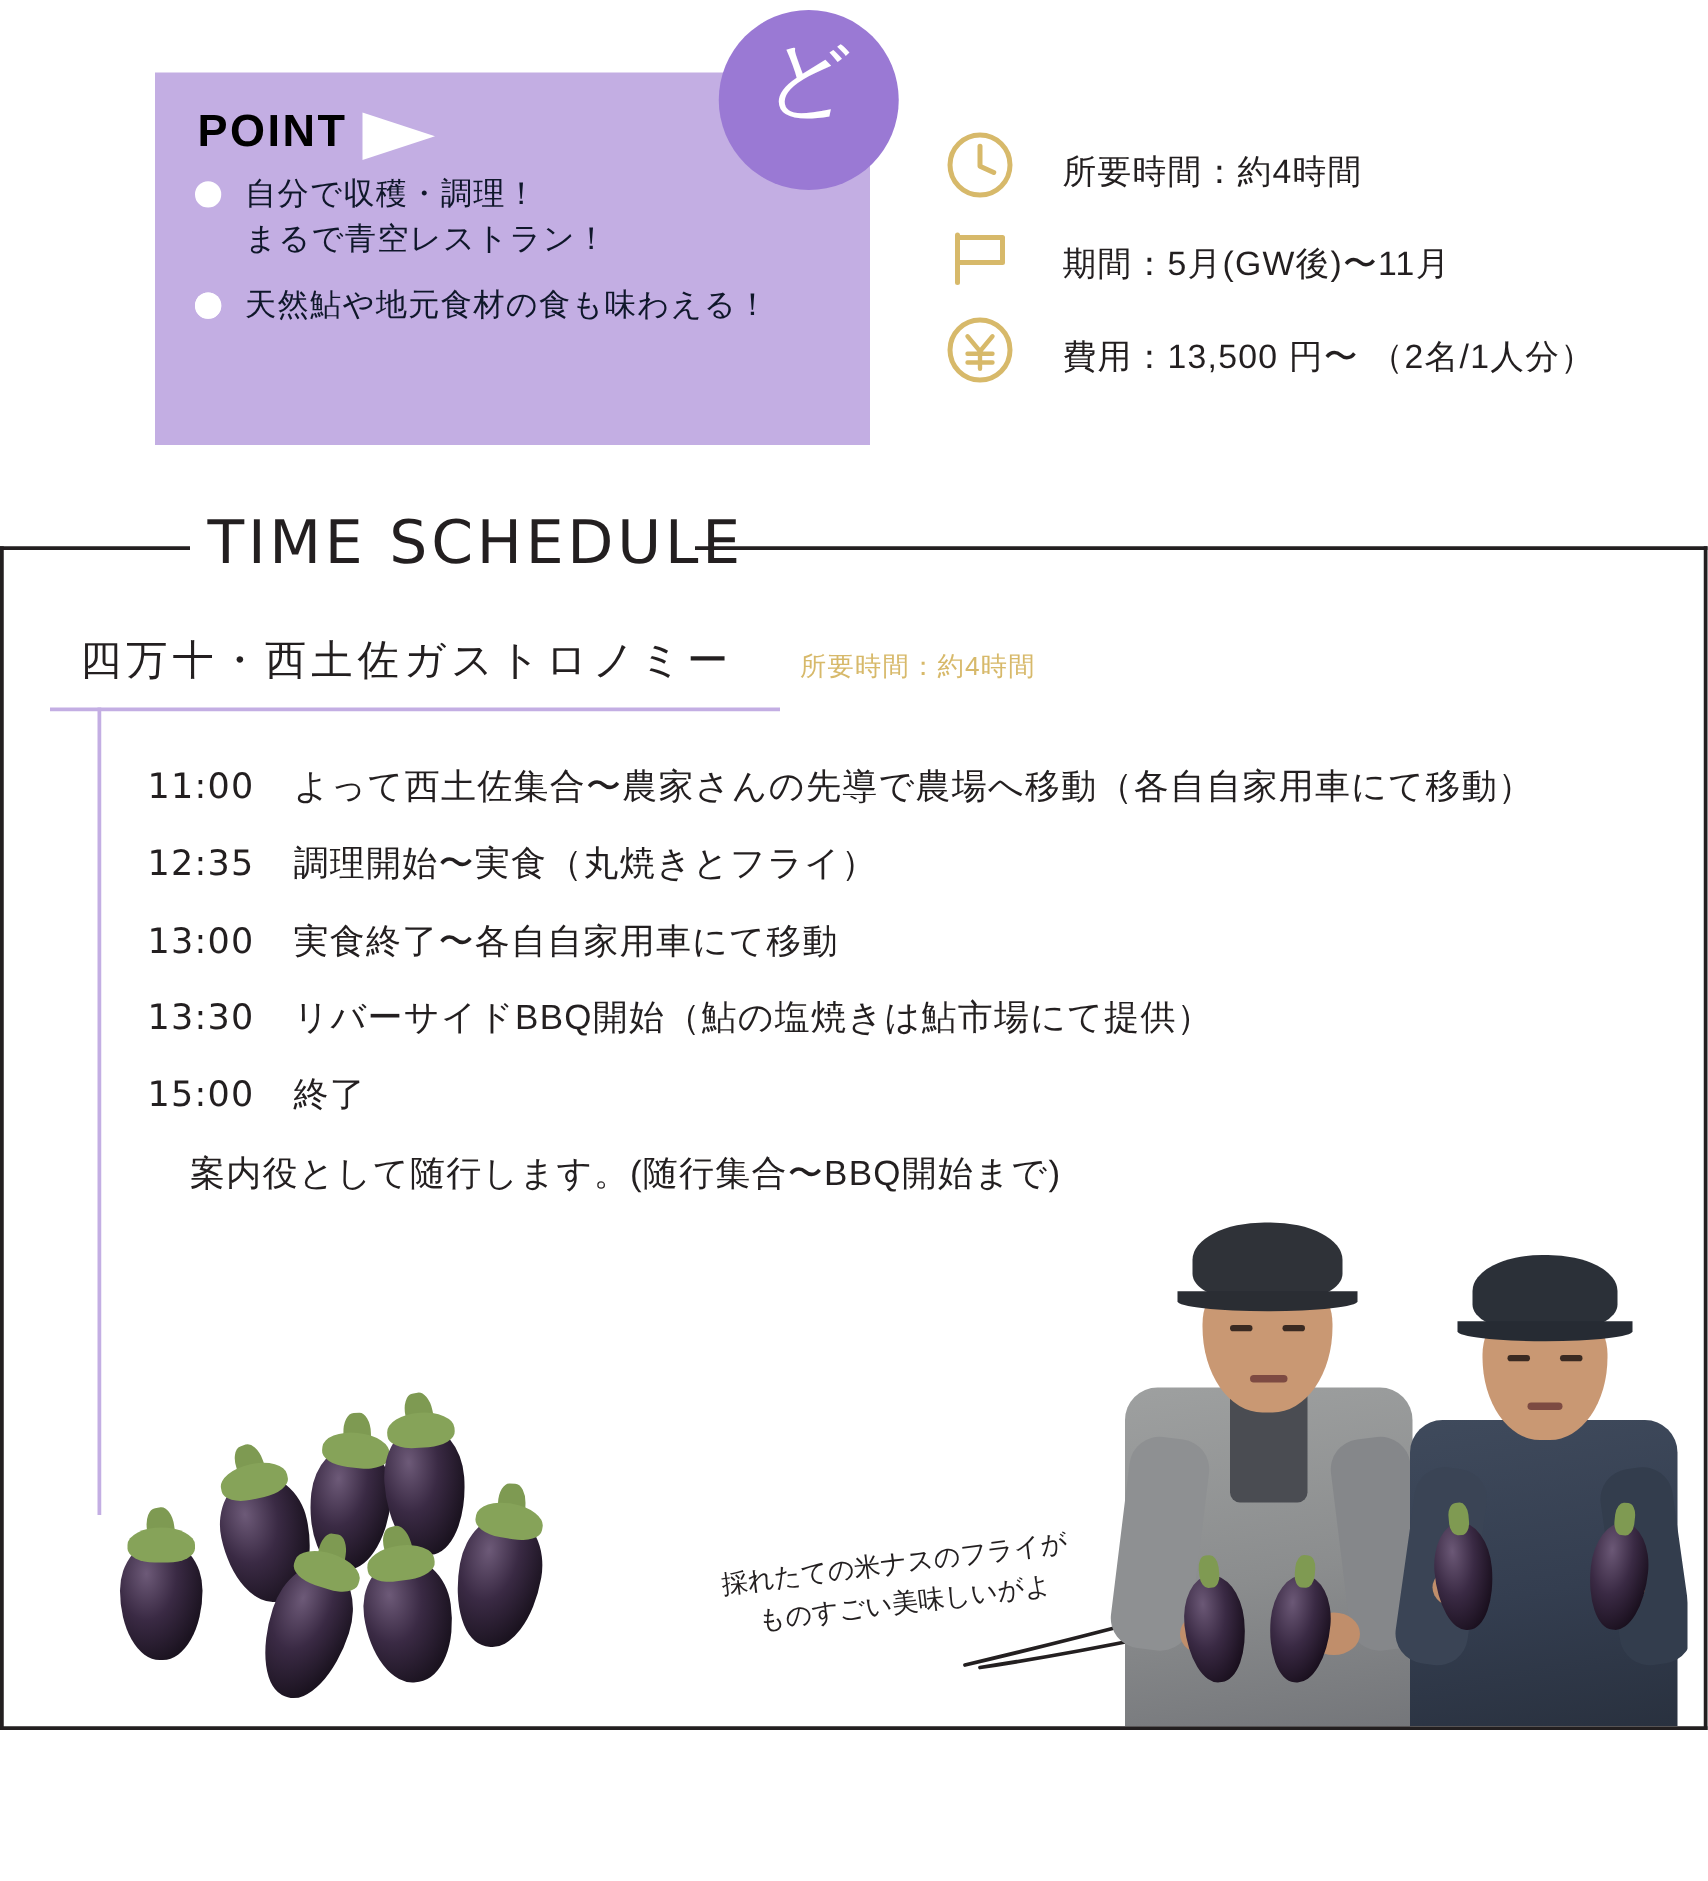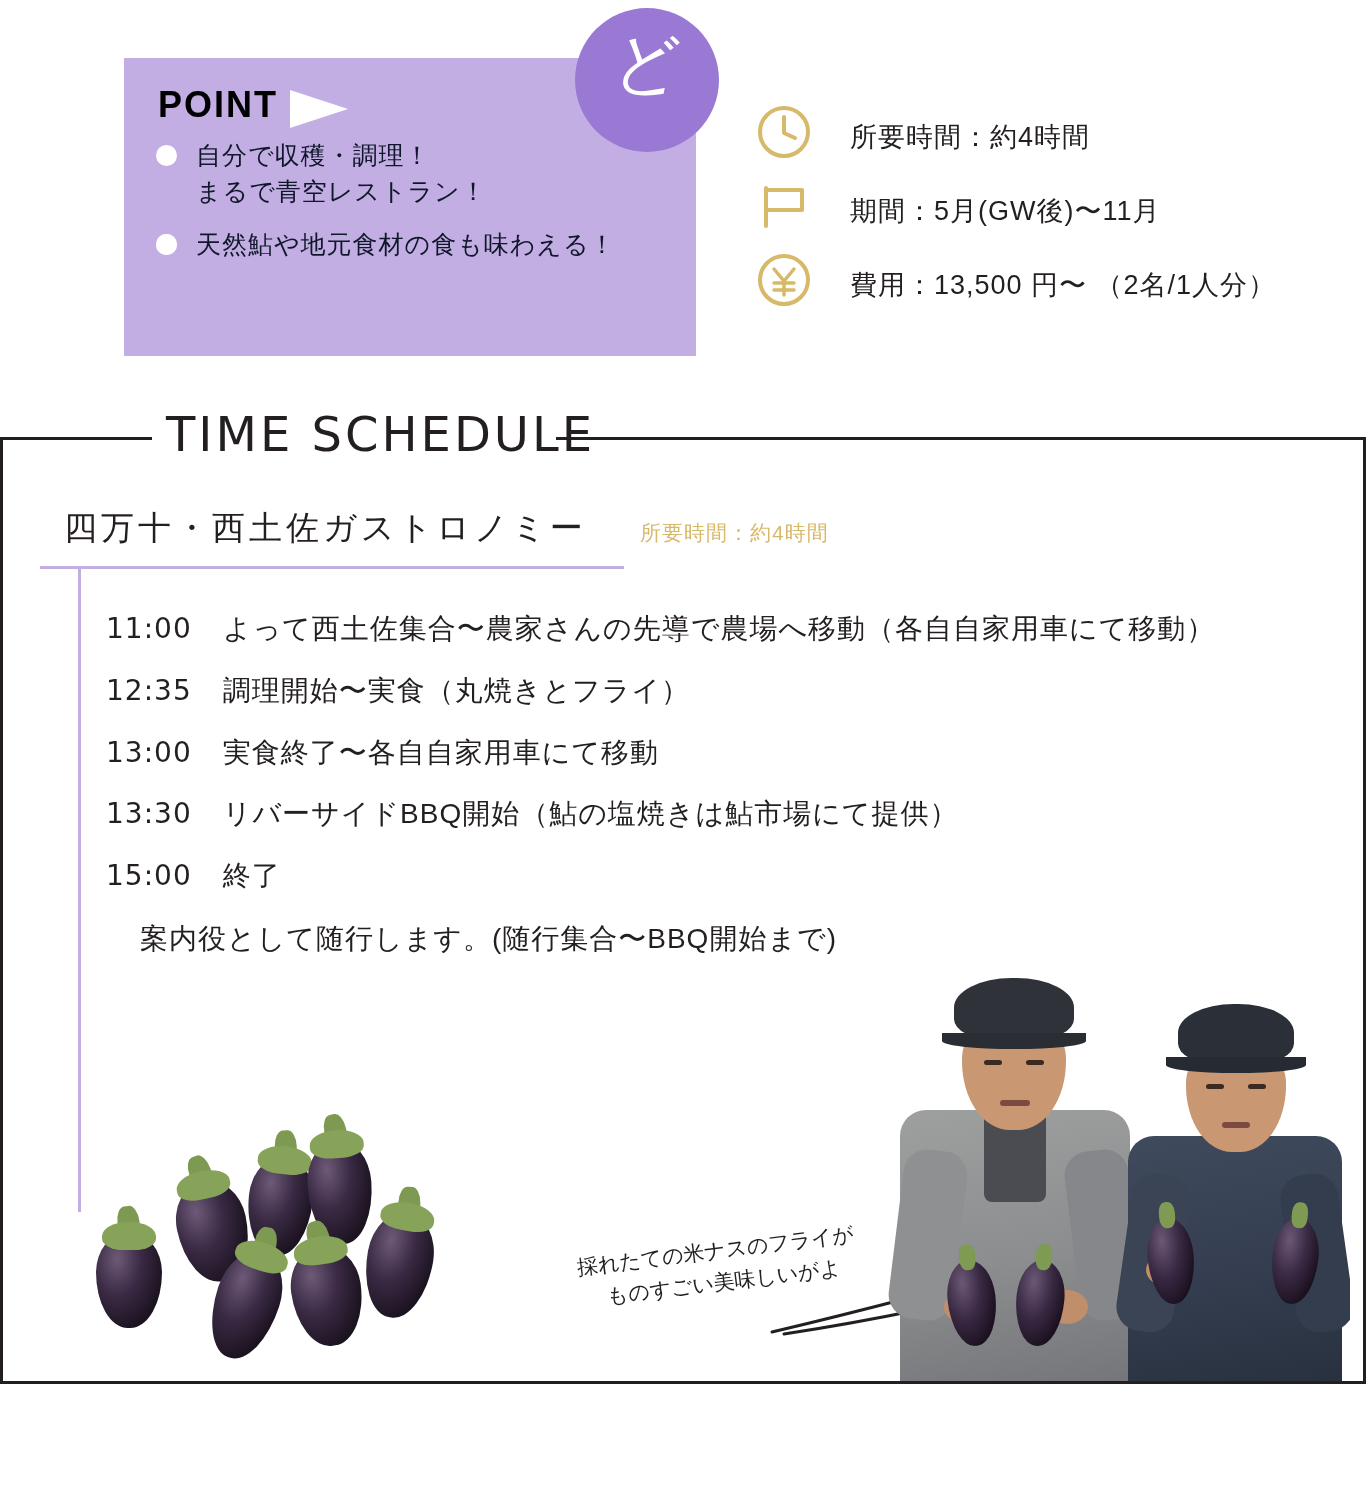--- a/index.html
+++ b/index.html
@@ -169,21 +169,21 @@
     left: 78px;
     top: 566px;
     width: 3px;
     height: 646px;
     background: #c3aee3;
   }
 
   
   .schedule {
     position: absolute;
-    left: 106px;
+    left: 118px;
     top: 610px;
     width: 1220px;
   }
   .sched-row {
     font-size: 28px;
     letter-spacing: 1px;
     line-height: 1.35;
     margin-bottom: 24px;
     color: #231f20;
     white-space: nowrap;

